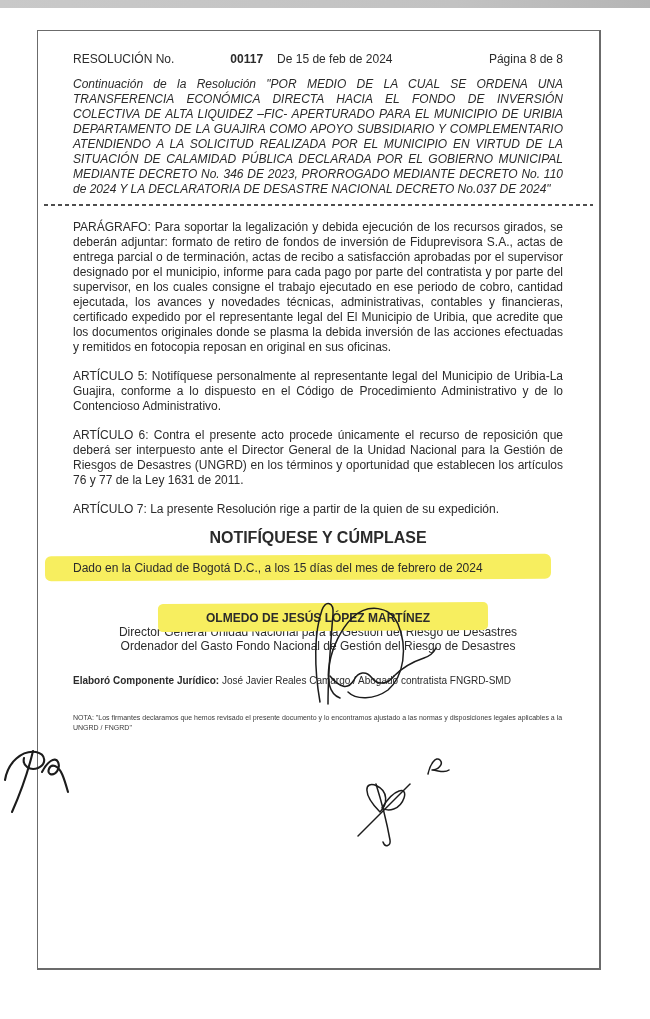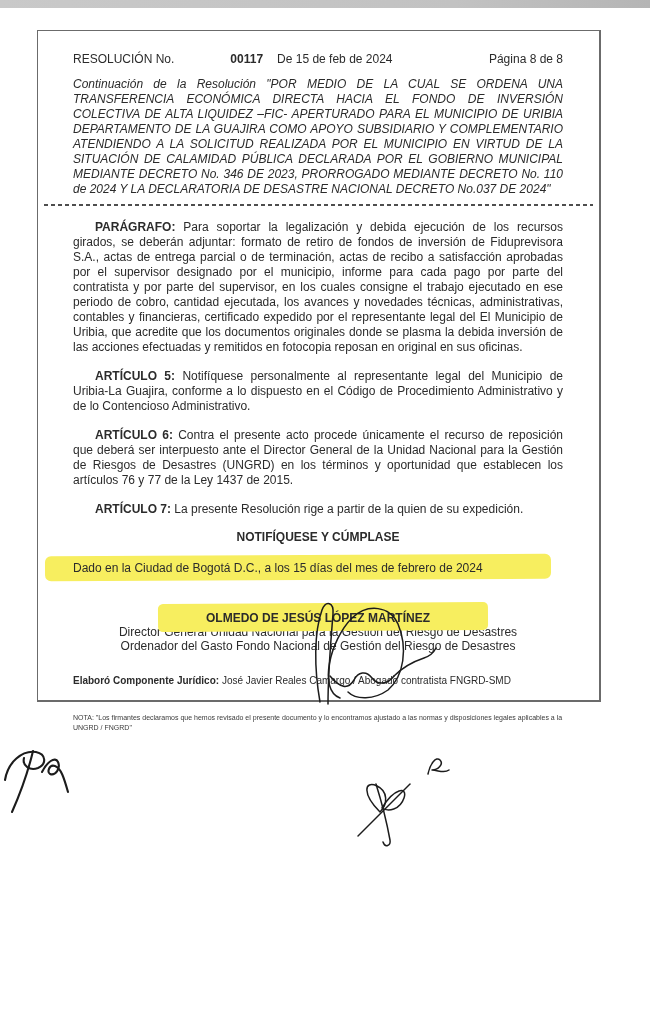--- a/index.html
+++ b/index.html
@@ -7,21 +7,21 @@
     width:650px;height:1019px;position:relative;overflow:hidden;
     background:#ffffff;
     font-family:"Liberation Sans", sans-serif;
     color:#2b2b2b;
   }
   .top-bar{
     position:absolute;left:0;top:0;width:650px;height:8px;
     background:linear-gradient(90deg,#c9c9c9,#c2c2c2 70%,#b5b5b5);
   }
   .doc-border{
-    position:absolute;left:37px;top:30px;width:564px;height:672px;
+    position:absolute;left:37px;top:30px;width:564px;height:940px;
     box-sizing:border-box;
     border:1px solid #6b6b6b;
     border-right-width:2px;border-bottom-width:2px;
     padding:21px 36px 0 35px;
     background:#ffffff;
   }
   .header-row{
     display:flex;align-items:baseline;
     font-size:12px;line-height:15px;white-space:nowrap;
   }
@@ -34,23 +34,23 @@
     text-align:justify;
   }
   .dashes{
     margin:7px -30px 0 -29px;height:2px;
     background:repeating-linear-gradient(90deg,#4e4e4e 0 4px,transparent 4px 7px);
   }
   .body-par{
     margin:14px 0 0 0;
     font-size:12px;line-height:15px;text-align:justify;
   }
-  .body-par b{font-weight:bold;margin-left:22px;}
+  .body-par b{font-weight:normal;}
   .center-bold{
-    margin:13px 0 0 0;font-size:12px;line-height:15px;
+    margin:13px 0 0 0;font-size:16px;line-height:15px;
     font-weight:bold;text-align:center;
   }
   .dado-row{
     position:relative;margin-top:16px;font-size:12px;line-height:15px;
   }
   .dado-row .txt{position:relative;z-index:2;}
   .hl{position:absolute;background:#f7ee5f;z-index:1;}
   .hl-date{left:-28px;top:-6px;width:506px;height:25px;border-radius:6px;transform:rotate(-0.3deg);}
   .sig-block{margin-top:35px;text-align:center;}
   .name-row{position:relative;display:block;font-size:12px;line-height:15px;font-weight:bold;}
@@ -94,21 +94,21 @@
 
     <p class="cont">Continuación de la Resolución "POR MEDIO DE LA CUAL SE ORDENA UNA TRANSFERENCIA ECONÓMICA DIRECTA HACIA EL FONDO DE INVERSIÓN COLECTIVA DE ALTA LIQUIDEZ –FIC- APERTURADO PARA EL MUNICIPIO DE URIBIA DEPARTAMENTO DE LA GUAJIRA COMO APOYO SUBSIDIARIO Y COMPLEMENTARIO ATENDIENDO A LA SOLICITUD REALIZADA POR EL MUNICIPIO EN VIRTUD DE LA SITUACIÓN DE CALAMIDAD PÚBLICA DECLARADA POR EL GOBIERNO MUNICIPAL MEDIANTE DECRETO No. 346 DE 2023, PRORROGADO MEDIANTE DECRETO No. 110 de 2024 Y LA DECLARATORIA DE DESASTRE NACIONAL DECRETO No.037 DE 2024"</p>
 
     <div class="dashes"></div>
 
     <p class="body-par"><b>PARÁGRAFO:</b><span> Para soportar la legalización y debida ejecución de los recursos girados, se deberán adjuntar: formato de retiro de fondos de inversión de Fiduprevisora S.A., actas de entrega parcial o de terminación, actas de recibo a satisfacción aprobadas por el supervisor designado por el municipio, informe para cada pago por parte del contratista y por parte del supervisor, en los cuales consigne el trabajo ejecutado en ese periodo de cobro, cantidad ejecutada, los avances y novedades técnicas, administrativas, contables y financieras, certificado expedido por el representante legal del El Municipio de Uribia, que acredite que los documentos originales donde se plasma la debida inversión de las acciones efectuadas y remitidos en fotocopia reposan en original en sus oficinas.</span></p>
 
 
     <p class="body-par"><b>ARTÍCULO 5:</b><span> Notifíquese personalmente al representante legal del Municipio de Uribia-La Guajira, conforme a lo dispuesto en el Código de Procedimiento Administrativo y de lo Contencioso Administrativo.</span></p>
 
-    <p class="body-par"><b>ARTÍCULO 6:</b><span> Contra el presente acto procede únicamente el recurso de reposición que deberá ser interpuesto ante el Director General de la Unidad Nacional para la Gestión de Riesgos de Desastres (UNGRD) en los términos y oportunidad que establecen los artículos 76 y 77 de la Ley 1437 de 2015.</span></p>
+    <p class="body-par"><b>ARTÍCULO 6:</b><span> Contra el presente acto procede únicamente el recurso de reposición que deberá ser interpuesto ante el Director General de la Unidad Nacional para la Gestión de Riesgos de Desastres (UNGRD) en los términos y oportunidad que establecen los artículos 76 y 77 de la Ley 1631 de 2011.</span></p>
 
     <p class="body-par"><b>ARTÍCULO 7:</b><span> La presente Resolución rige a partir de la quien de su expedición.</span></p>
 
     <p class="center-bold">NOTIFÍQUESE Y CÚMPLASE</p>
 
     <div class="dado-row">
       <div class="hl hl-date"></div>
       <span class="txt">Dado en la Ciudad de Bogotá D.C., a los 15 días del mes de febrero de 2024</span>
     </div>
 

